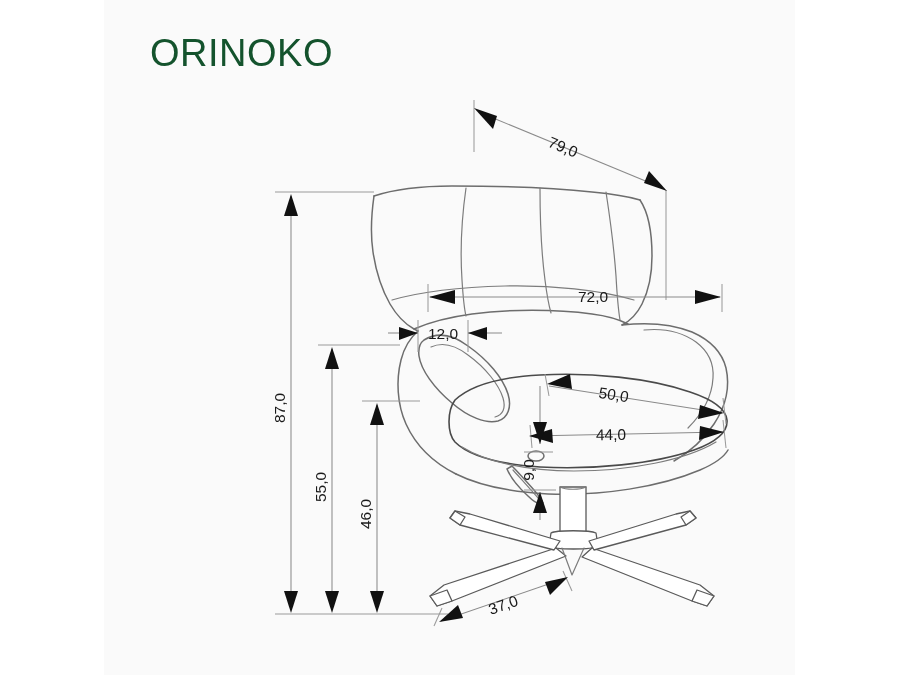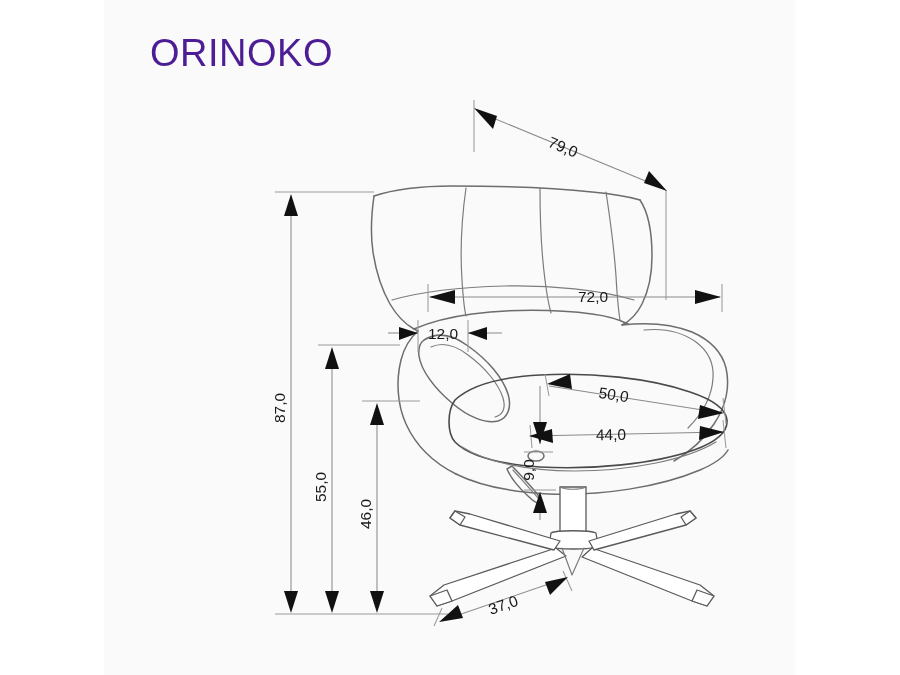--- a/index.html
+++ b/index.html
@@ -34,21 +34,21 @@
     width: 900px;
     height: 675px;
   }
   .product-title {
     position: absolute;
     left: 150px;
     top: 32px;
     font-size: 38px;
     font-weight: 400;
     letter-spacing: 0.5px;
-    color: #4c1d95;
+    color: #14532d;
     font-family: "Liberation Sans", sans-serif;
     white-space: nowrap;
   }
   text.dim {
     font-family: "Liberation Sans", sans-serif;
     font-size: 15.5px;
     fill: #1a1a1a;
   }
   .line-outline {
     fill: none;

